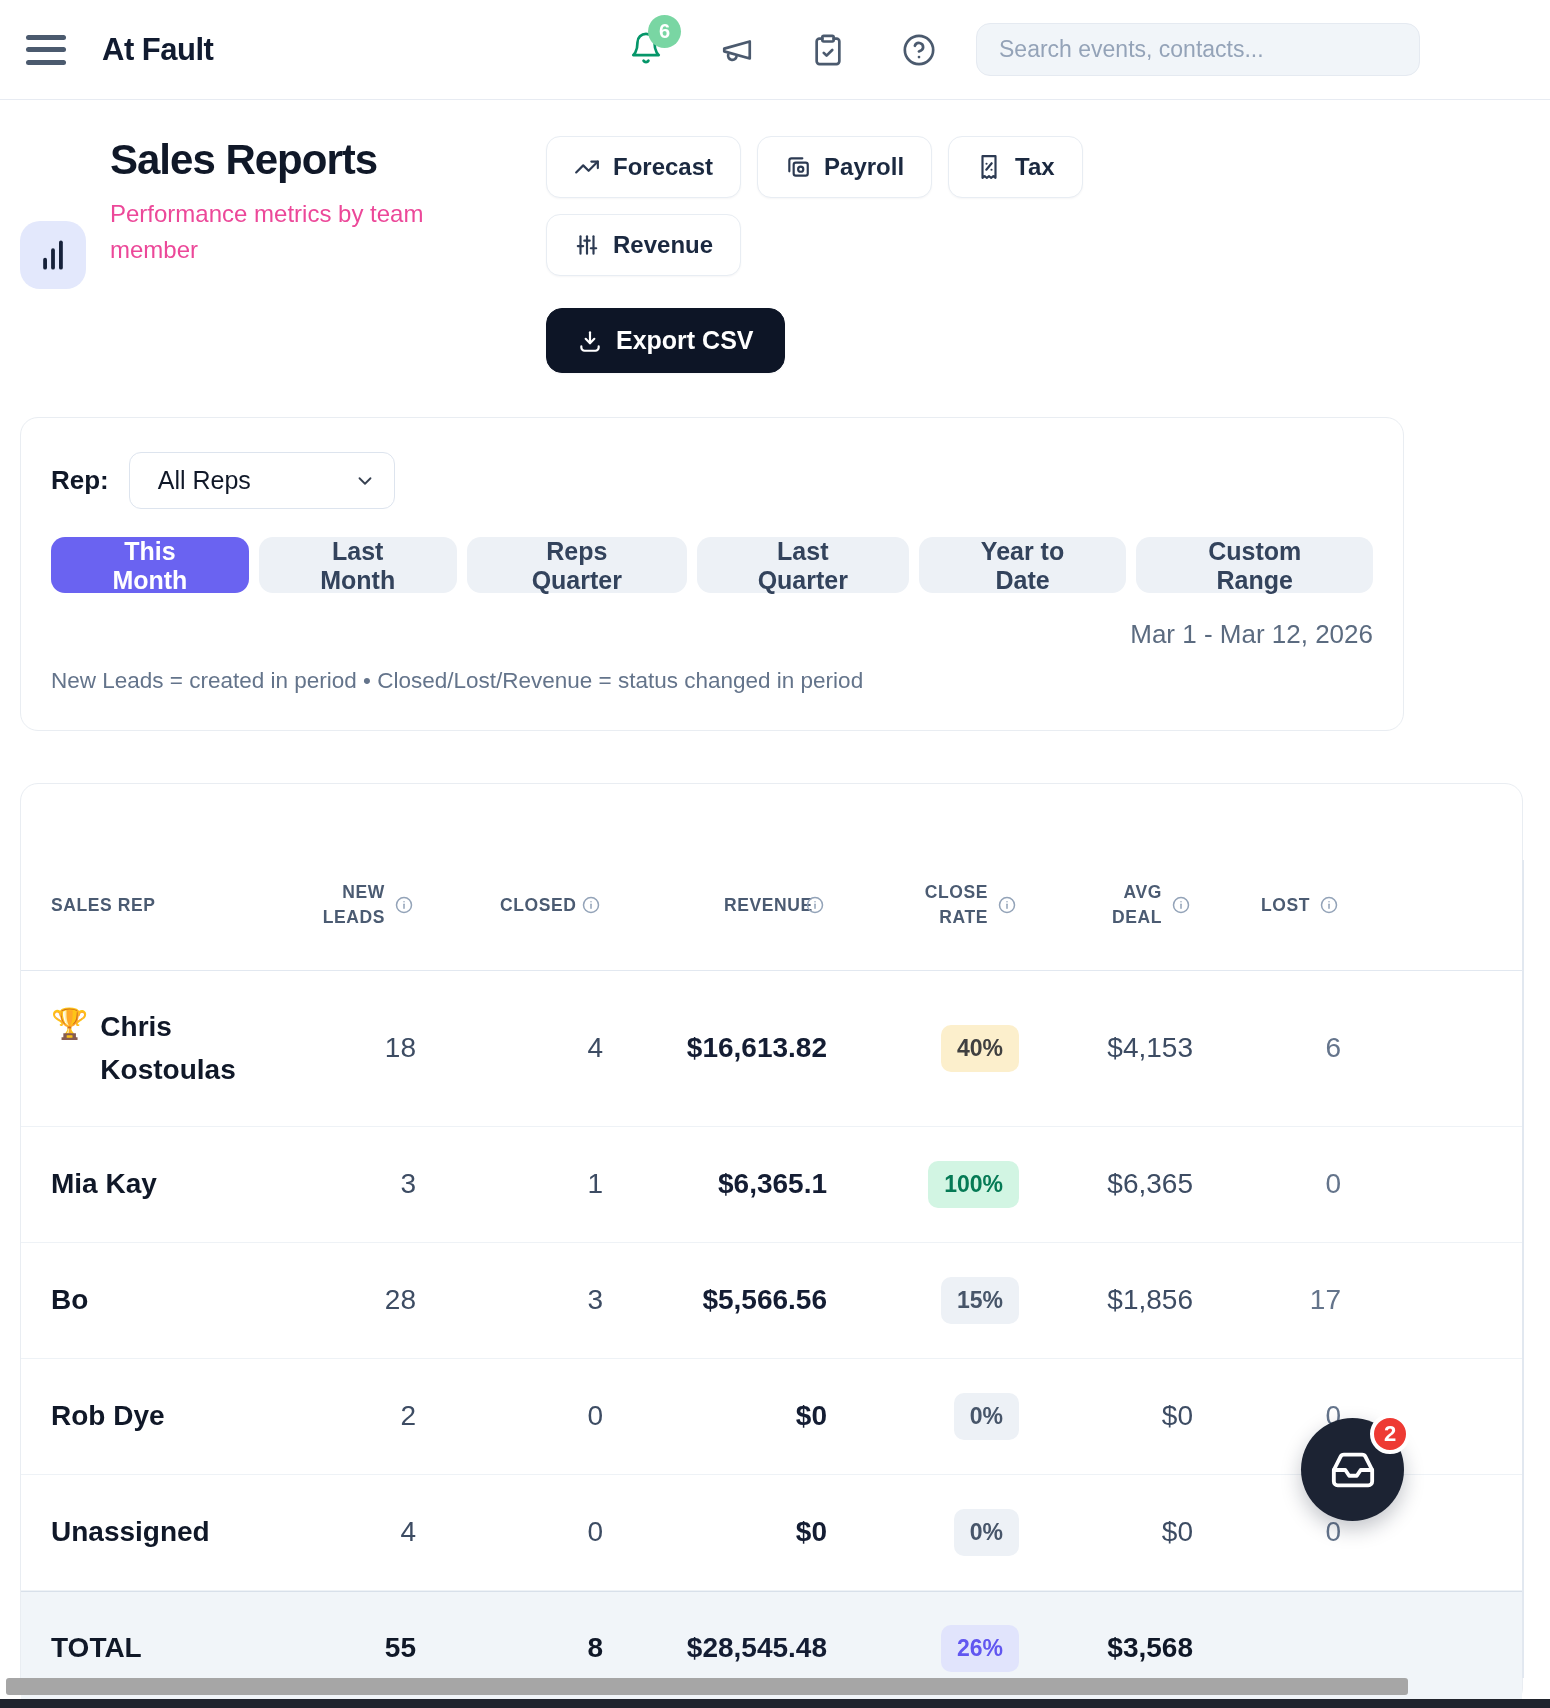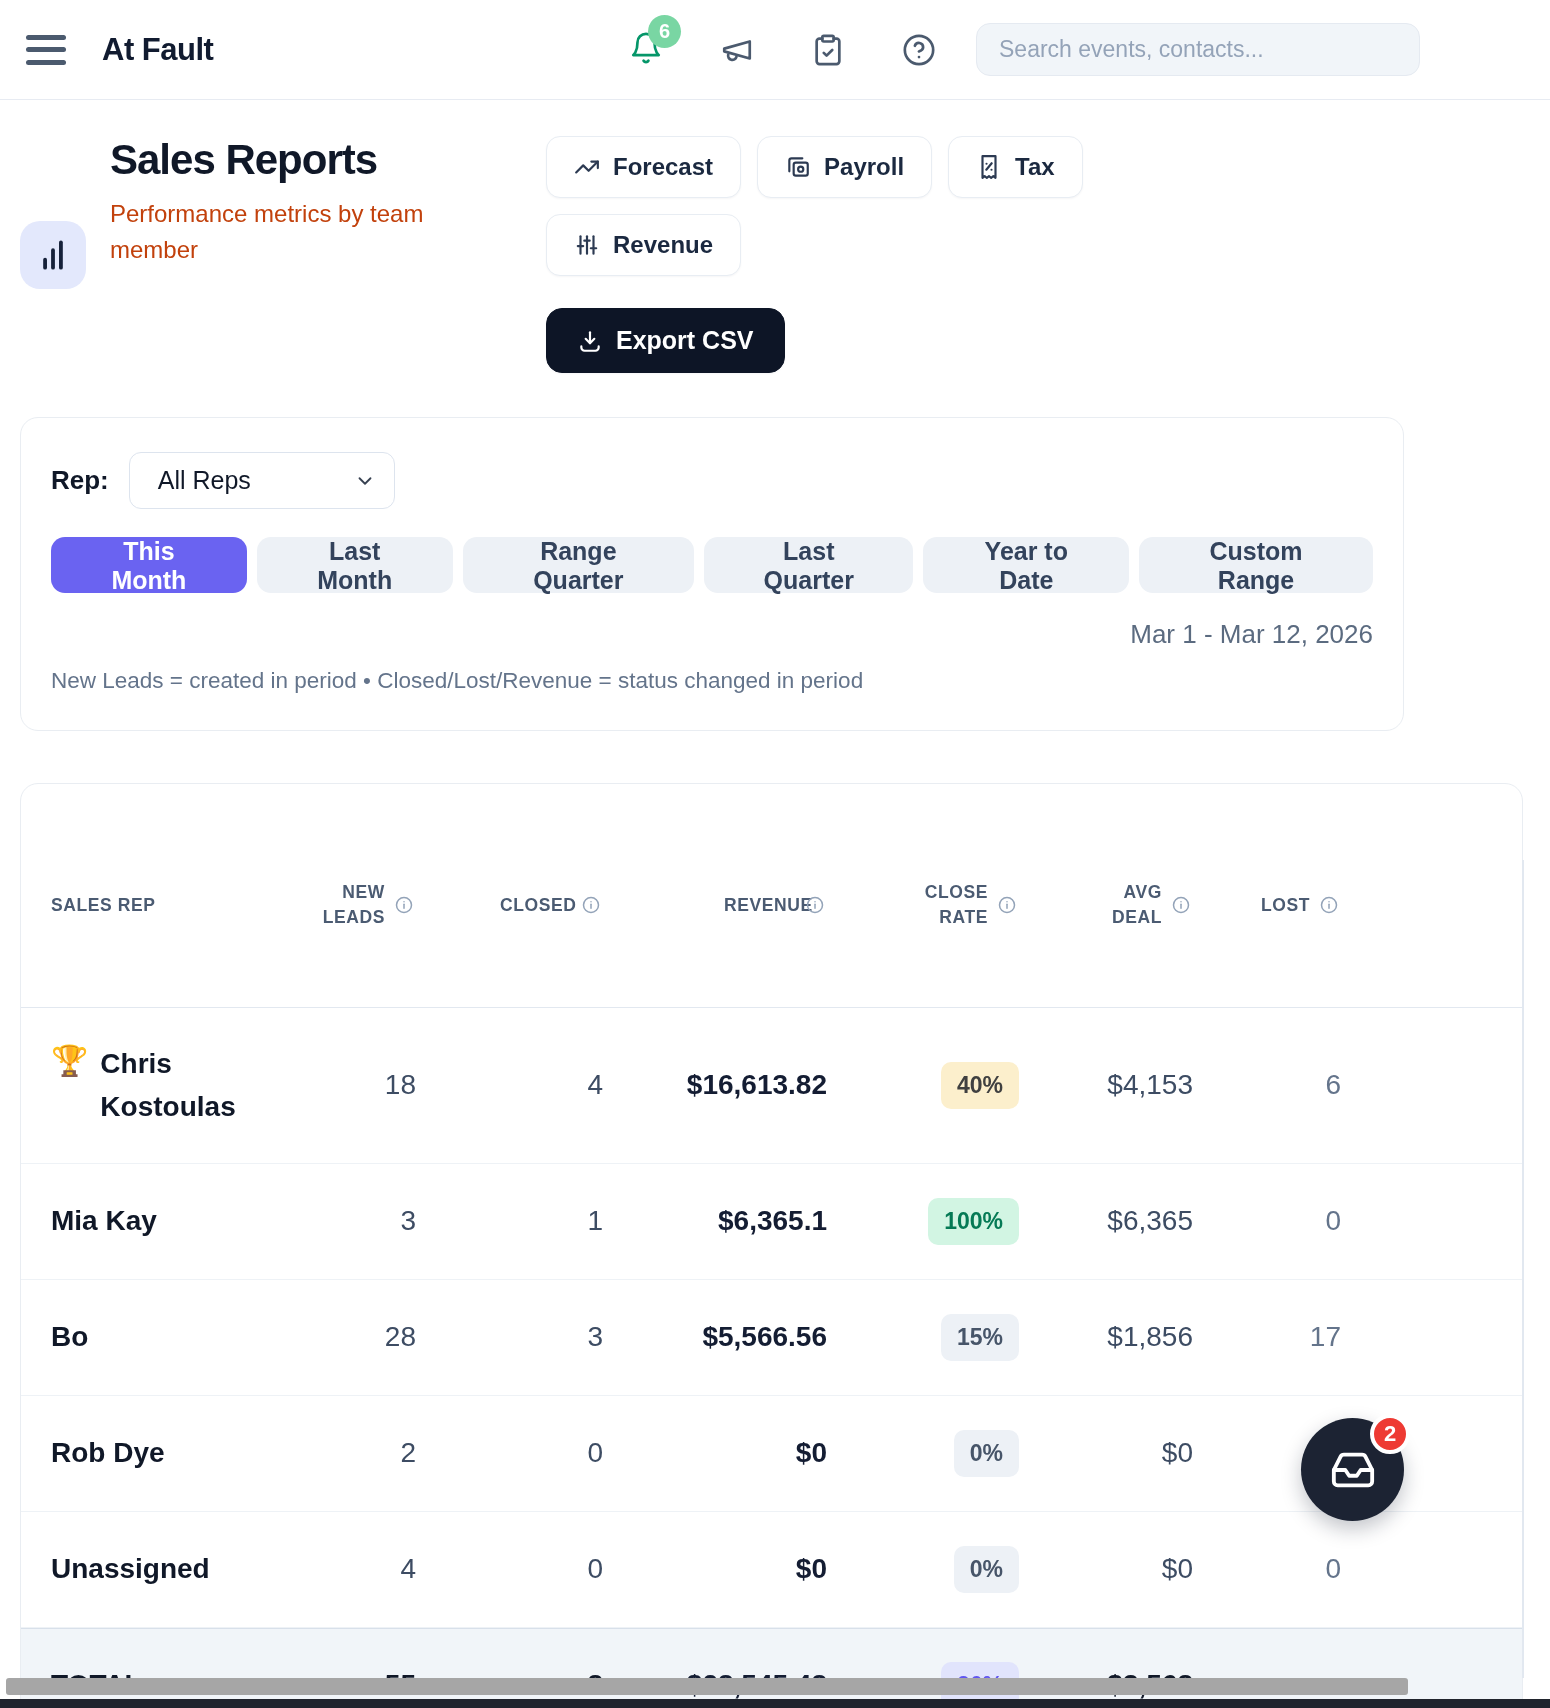--- a/index.html
+++ b/index.html
@@ -24,21 +24,21 @@
                 font-family:"Liberation Sans", sans-serif; outline:none; }
   .search-box::placeholder { color:#94a3b8; }
 
   
   .page-head { display:flex; margin:36px 20px 0 20px; }
   .tile { width:66px; height:68px; border-radius:20px; background:#e3e8fc; flex:0 0 auto;
           display:flex; align-items:center; justify-content:center; align-self:center; }
   .tile svg { width:38px; height:38px; stroke:#16213a; stroke-width:2.4; fill:none; stroke-linecap:round; }
   .titles { margin-left:24px; width:400px; }
   .page-title { font-size:42px; font-weight:800; color:#101828; letter-spacing:-1px; }
-  .page-sub { margin-top:12px; font-size:24px; line-height:1.5; color:#c2410c; max-width:360px; }
+  .page-sub { margin-top:12px; font-size:24px; line-height:1.5; color:#ec4899; max-width:360px; }
   .actions { margin-left:36px; width:730px; display:flex; flex-wrap:wrap; gap:16px; align-content:flex-start; }
   .btn { height:62px; display:inline-flex; align-items:center; gap:13px; padding:0 27px;
          background:#fff; border:1.5px solid #e8edf3; border-radius:14px; font-size:24px; font-weight:600;
          color:#1b2940; cursor:pointer; box-shadow:0 1px 2px rgba(16,24,40,.04);
          font-family:"Liberation Sans", sans-serif; }
   .btn svg { width:26px; height:26px; stroke:#2c3a52; stroke-width:2; fill:none; stroke-linecap:round; stroke-linejoin:round; }
   .btn-dark { background:#0d1526; border-color:#0d1526; color:#fff; border-radius:16px; height:65px;
               font-size:25px; font-weight:700; padding:0 30px; }
   .btn-dark svg { stroke:#fff; }
   .break { flex-basis:100%; height:0; }
@@ -58,21 +58,21 @@
   .date-range { margin-top:26px; text-align:right; font-size:26px; color:#5b6b80; }
   .filter-note { margin-top:18px; font-size:22.5px; color:#64748b; }
 
   
   .lb-card { margin:52px 0 0 20px; width:1503px; }
   .lb-head { padding:28px 30px 24px 30px; border-bottom:1.5px solid #edf1f5; }
   .lb-title { font-size:27px; font-weight:700; color:#101828; }
   .lb-sub { margin-top:11px; font-size:23.5px; color:#64748b; }
   .grid-row { display:grid; grid-template-columns:290px 105px 187px 224px 192px 174px 148px;
               align-items:center; }
-  .thead { padding:96px 0 76px 0; border-bottom:1px solid #e2e8f0; }
+  .thead { padding:96px 0 39px 0; border-bottom:1px solid #e2e8f0; }
   .th { display:flex; align-items:center; justify-content:flex-end; gap:9px; padding-right:2px; }
   .th:first-child { justify-content:flex-start; padding-left:30px; }
   .th-label { font-size:17.5px; font-weight:700; letter-spacing:.6px; color:#4b5b72; text-transform:uppercase;
               text-align:right; max-width:72px; line-height:1.45; }
   .th:first-child .th-label { max-width:none; text-align:left; }
   .info-i { width:20px; height:20px; flex:0 0 auto; stroke:#93a3b8; stroke-width:1.8; fill:none; stroke-linecap:round; }
   .trow { border-bottom:1px solid #eef2f6; }
   .trow > div { padding:34px 0; }
   .cell-rep { display:flex; align-items:flex-start; gap:12px; padding-left:30px !important; }
   .trophy { font-size:30px; line-height:1.25; }
@@ -207,21 +207,21 @@
     <div class="select">
       <span>All Reps</span>
       <svg viewBox="0 0 24 24">
           <path d="m6 9 6 6 6-6"></path>
         </svg>
     </div>
   </div>
   <div class="pills">
       <button class="pill pill-active">This Month</button>
       <button class="pill">Last Month</button>
-      <button class="pill">Range Quarter</button>
+      <button class="pill">Reps Quarter</button>
       <button class="pill">Last Quarter</button>
       <button class="pill">Year to Date</button>
       <button class="pill">Custom Range</button>
     </div>
   <div class="date-range">Mar 1 - Mar 12, 2026</div>
   <div class="filter-note">New Leads = created in period • Closed/Lost/Revenue = status changed in period</div>
 </div>
 
 <div class="card lb-card">
 

